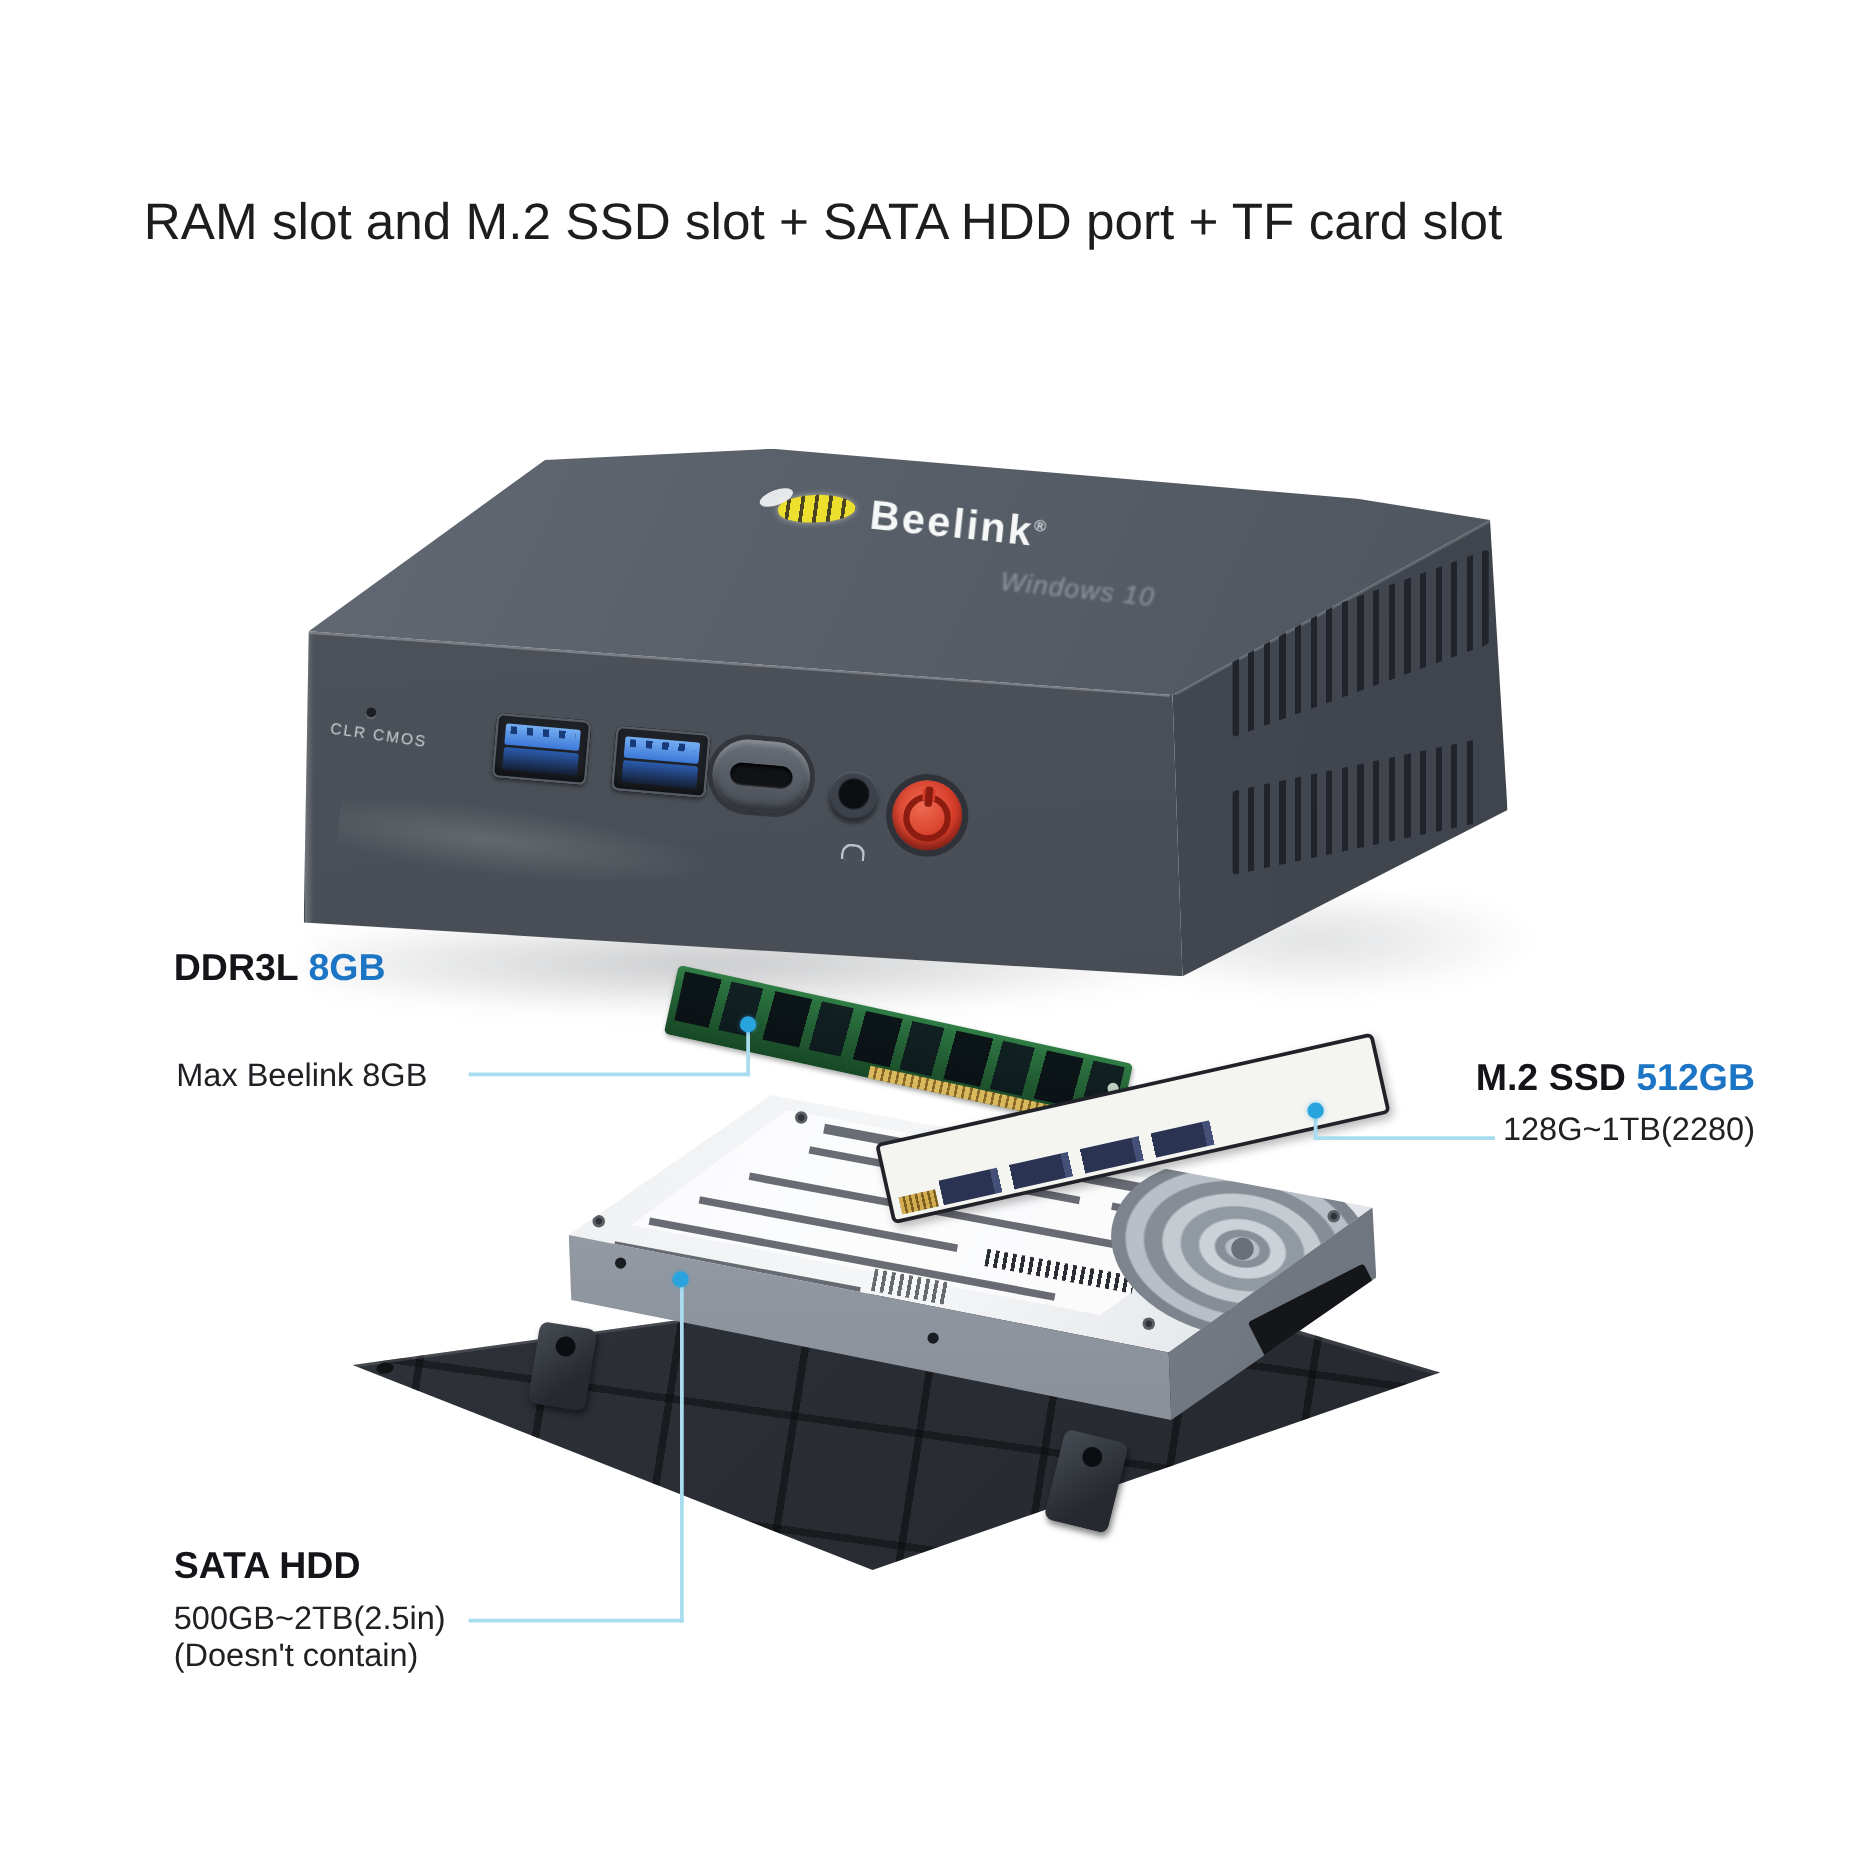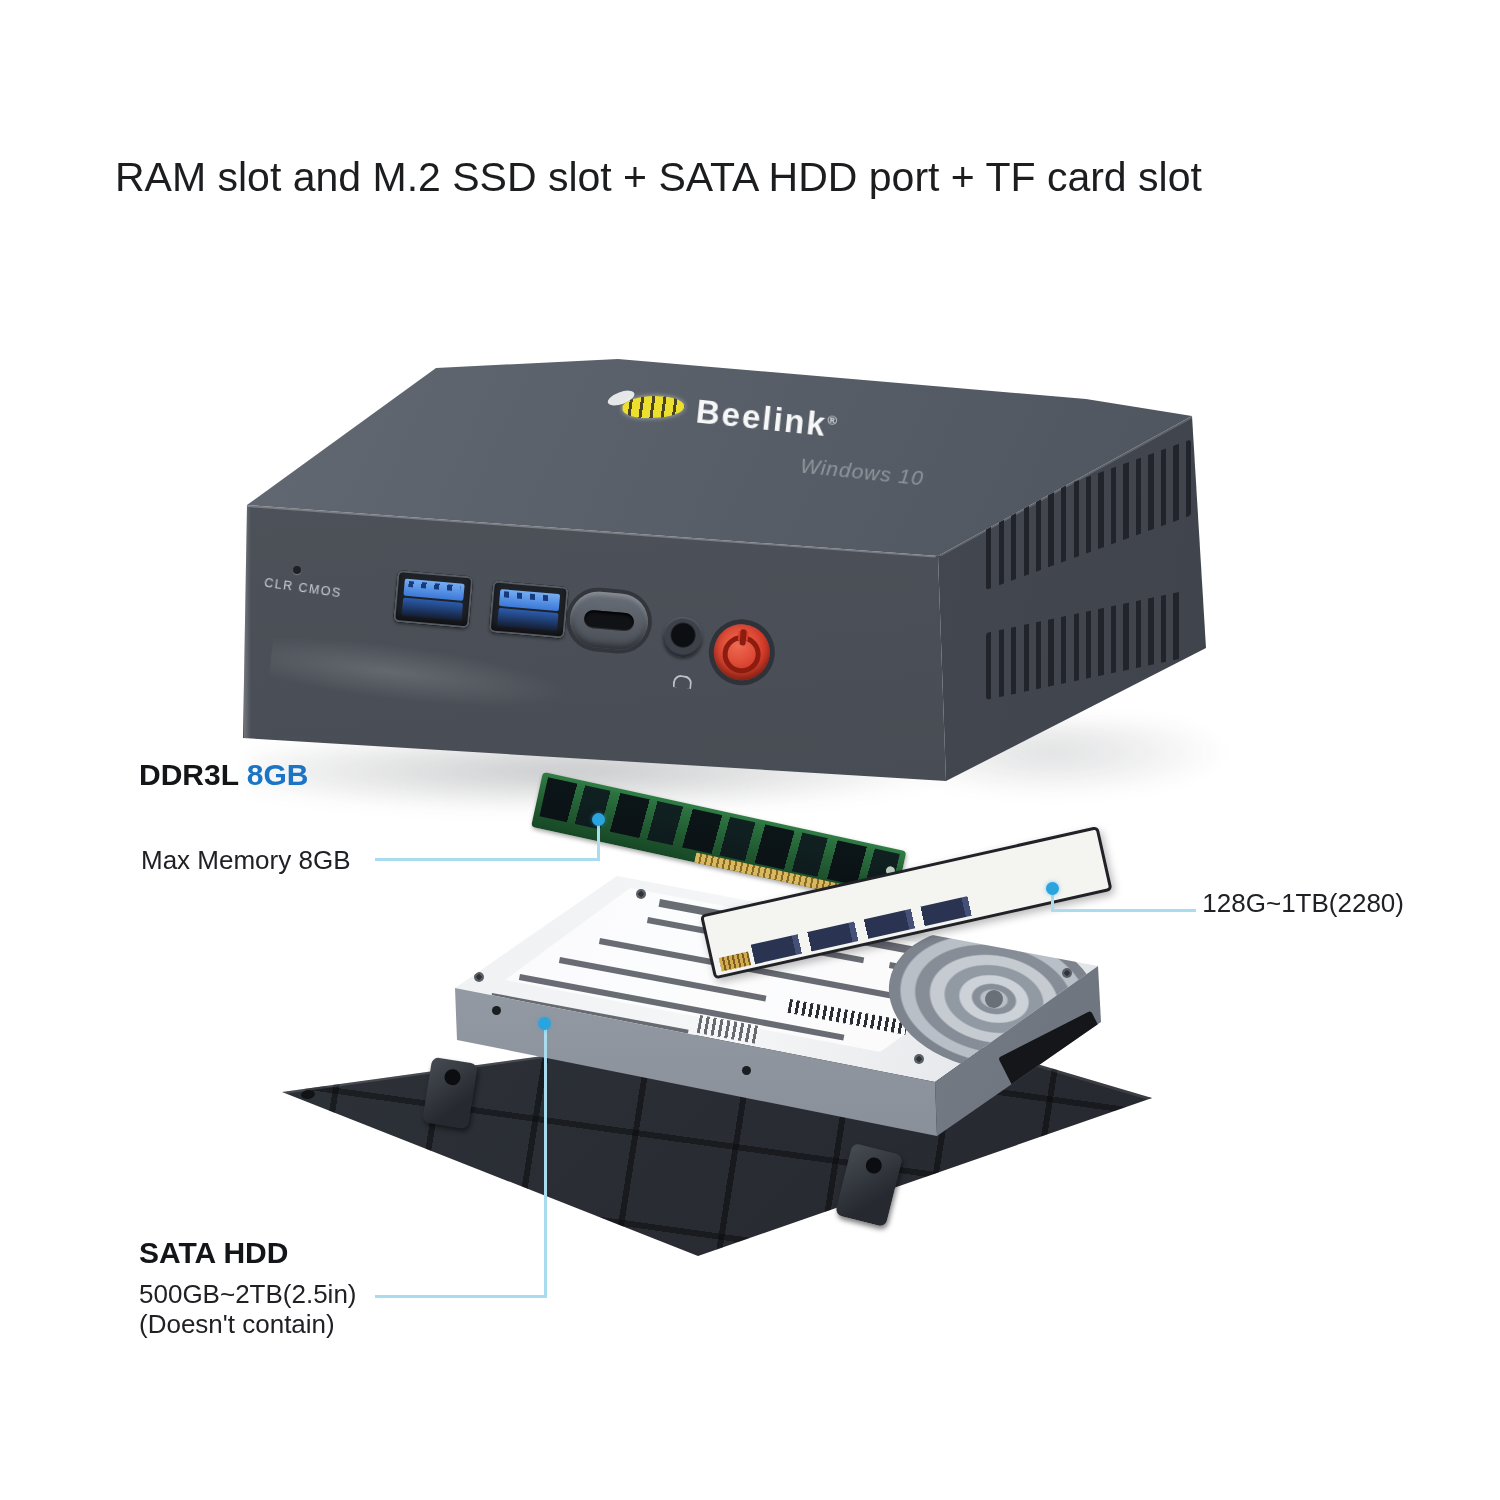--- a/index.html
+++ b/index.html
@@ -244,21 +244,25 @@
   <div class="cl" style="left:544px;top:1025px;width:3px;height:273px;"></div>
   <div class="cl" style="left:375px;top:1295px;width:172px;height:3px;"></div>
   <div class="dot" style="left:592px;top:813px;"></div>
   <div class="dot" style="left:1046px;top:882px;"></div>
   <div class="dot" style="left:538px;top:1017px;"></div>
 
   <div class="cap" style="left:139px;top:758px;">
     <span>DDR3L</span>
     <span class="v">8GB</span>
   </div>
-  <div class="det" style="left:141px;top:845px;">Max Memory 8GB</div>
-
+  <div class="det" style="left:141px;top:845px;">Max Beelink 8GB</div>
+
+  <div class="cap r" style="left:1100px;top:846px;width:304px;">
+    <span>M.2 SSD</span>
+    <span class="v">512GB</span>
+  </div>
   <div class="det r" style="left:1104px;top:888px;width:300px;">128G~1TB(2280)</div>
 
   <div class="cap" style="left:139px;top:1236px;">SATA HDD</div>
   <div class="det" style="left:139px;top:1279px;">500GB~2TB(2.5in)</div>
   <div class="det" style="left:139px;top:1309px;">(Doesn't contain)</div>
 
 </div>
 
 </body></html>

